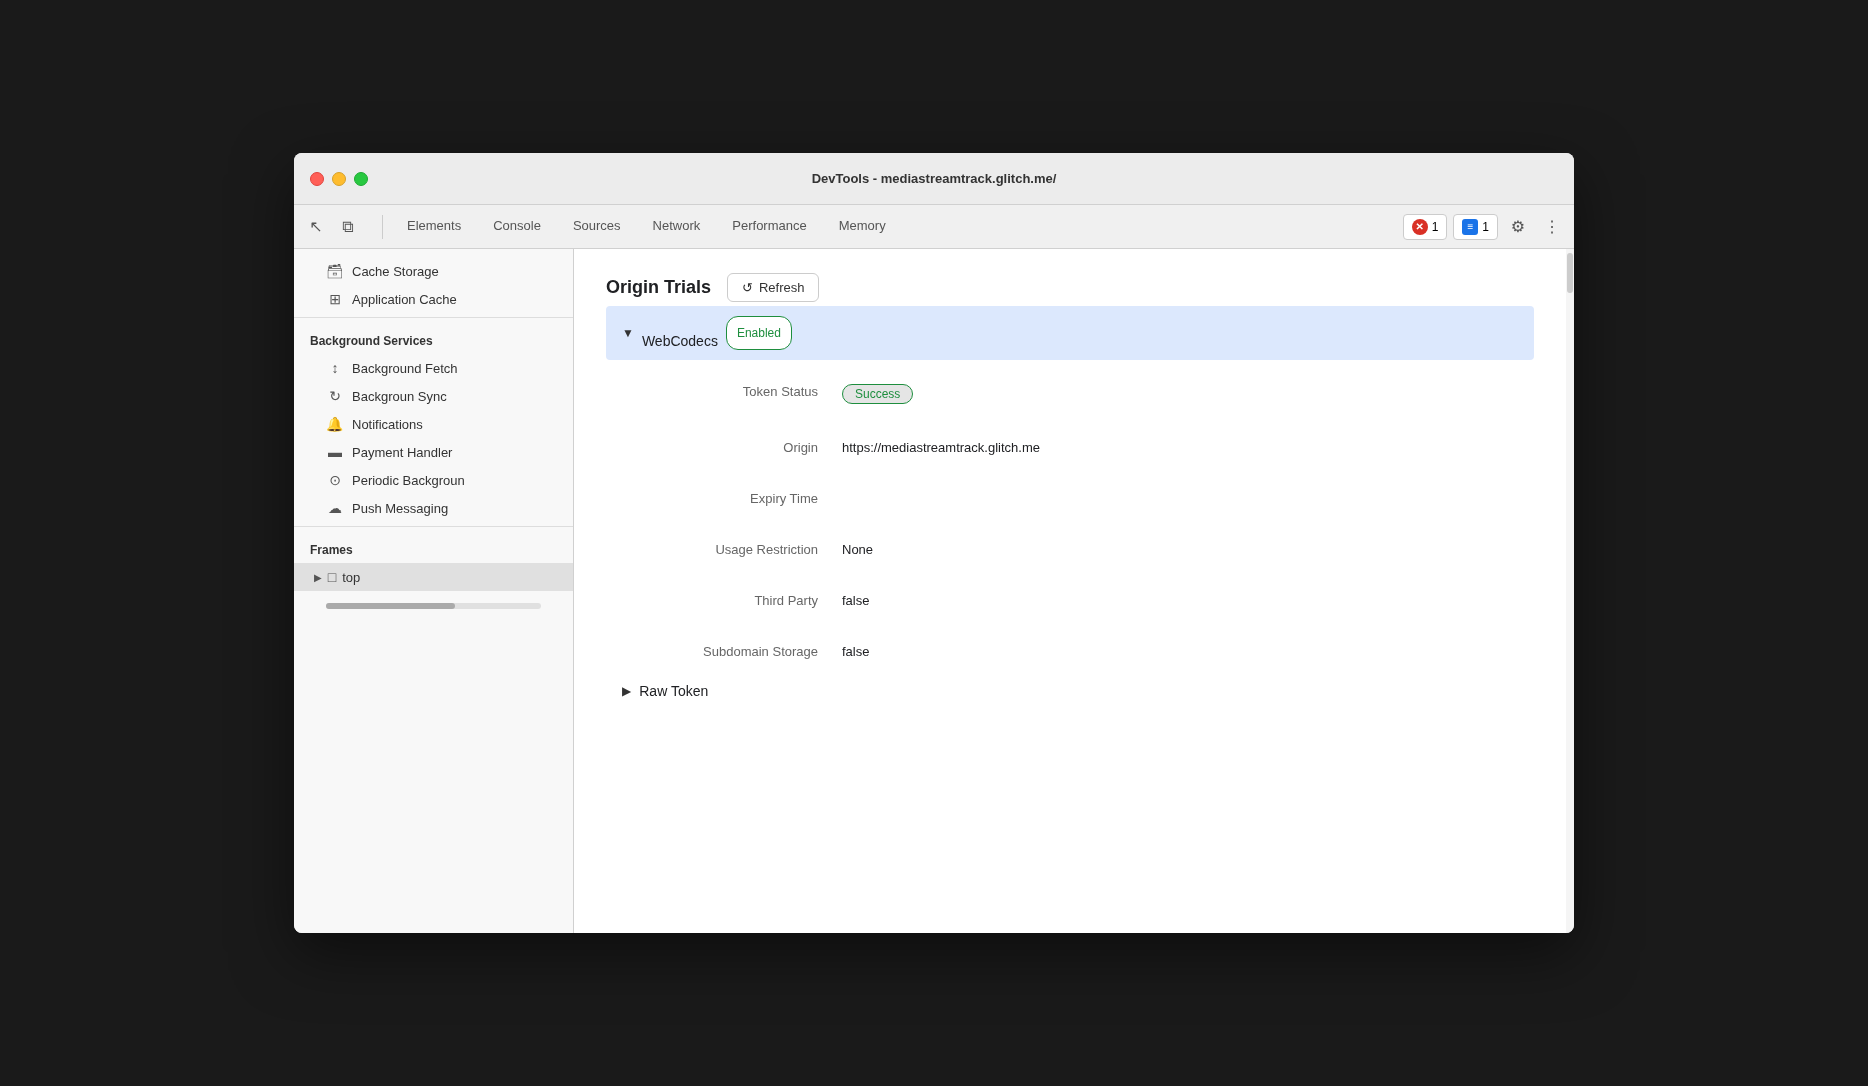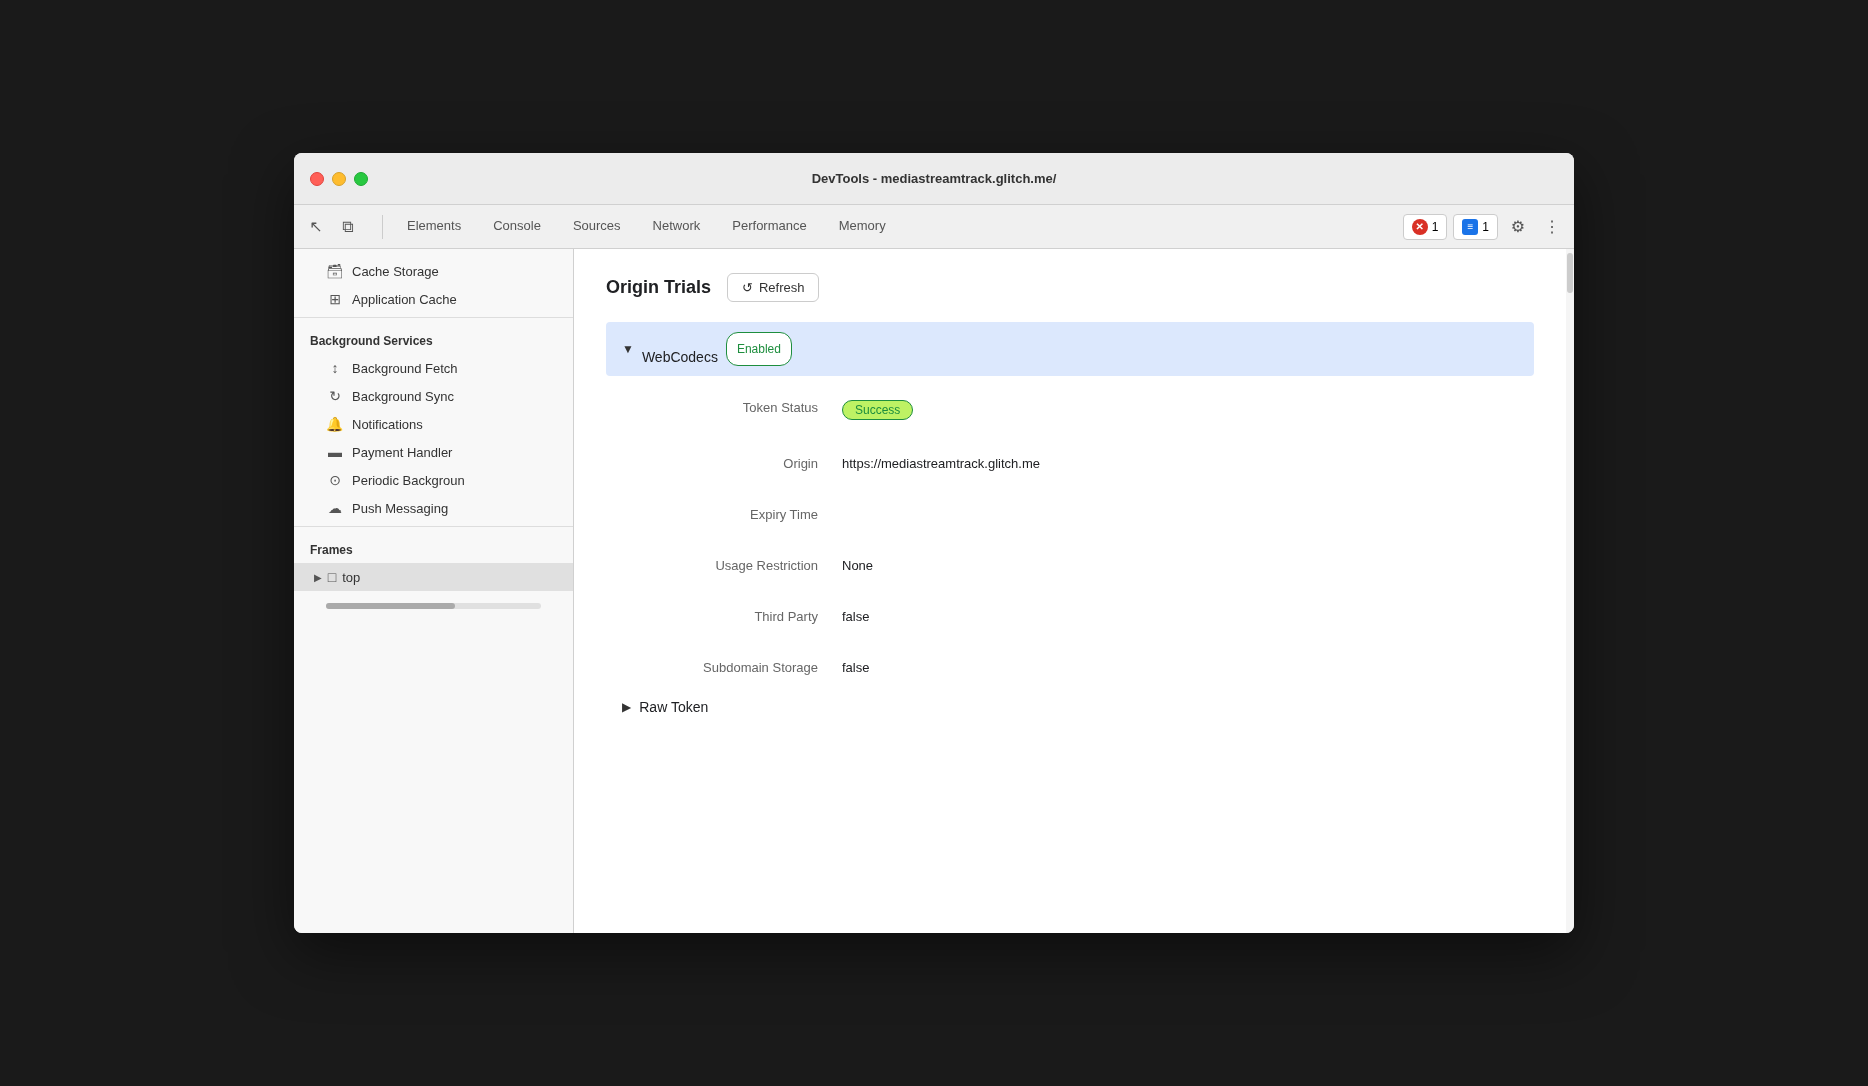--- a/index.html
+++ b/index.html
@@ -239,21 +239,21 @@
       flex: 1;
       background: #fff;
       overflow-y: auto;
       padding: 24px 32px;
     }
 
     .content-header {
       display: flex;
       align-items: center;
       gap: 16px;
-      margin-bottom: 20px;
+      margin-bottom: 4px;
     }
 
     .content-title {
       font-size: 18px;
       font-weight: 700;
       color: #202124;
     }
 
     .refresh-btn {
       display: flex;
@@ -323,21 +323,21 @@
       padding-right: 24px;
     }
 
     .detail-value {
       font-size: 13px;
       color: #202124;
       flex: 1;
     }
 
     .success-badge {
-      background: #bef264;
+      background: #e5e5e5;
       border: 1.5px solid #1e8e3e;
       color: #1e8e3e;
       font-size: 12px;
       font-weight: 500;
       padding: 2px 12px;
       border-radius: 12px;
       display: inline-block;
     }
 
     .raw-token-row {
@@ -457,21 +457,21 @@
       <div class="sidebar-divider"></div>
 
       <div class="sidebar-section-header">Background Services</div>
 
       <div class="sidebar-item">
         <span class="sidebar-item-icon">↕</span>
         <span>Background Fetch</span>
       </div>
       <div class="sidebar-item">
         <span class="sidebar-item-icon">↻</span>
-        <span>Background Sync</span>
+        <span>Backgroun Sync</span>
       </div>
       <div class="sidebar-item">
         <span class="sidebar-item-icon">🔔</span>
         <span>Notifications</span>
       </div>
       <div class="sidebar-item">
         <span class="sidebar-item-icon">▬</span>
         <span>Payment Handler</span>
       </div>
       <div class="sidebar-item">

